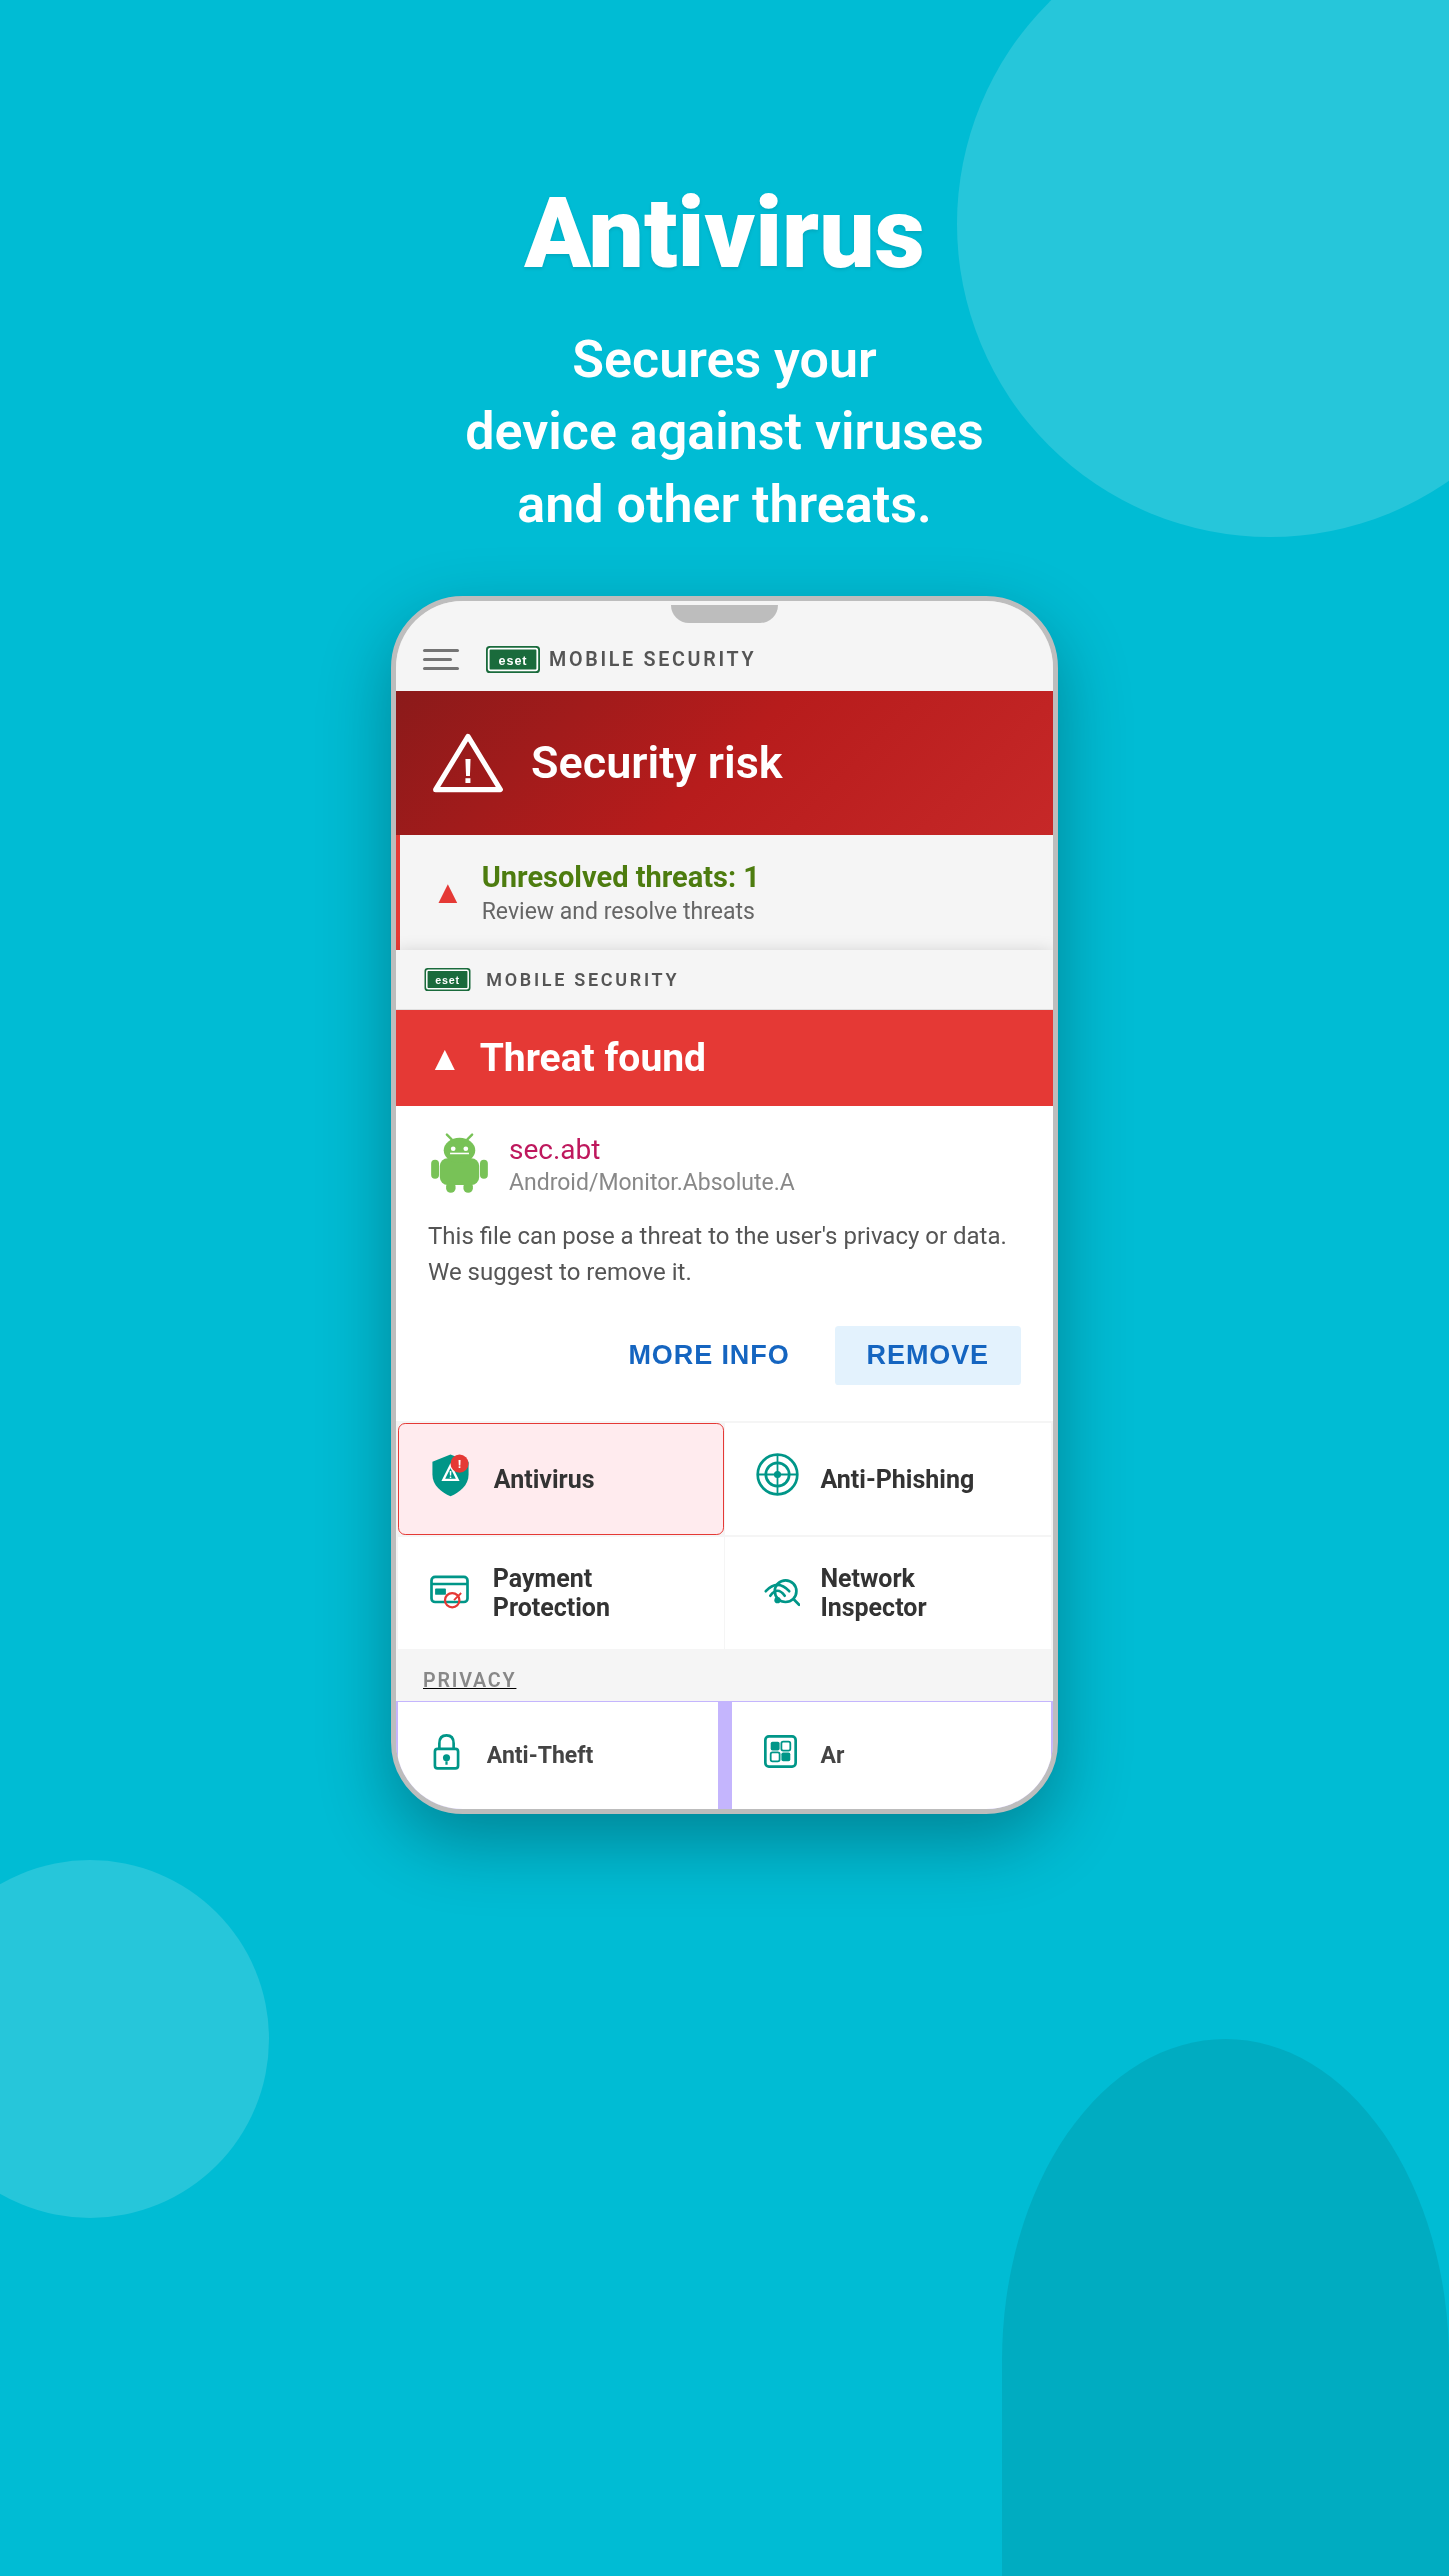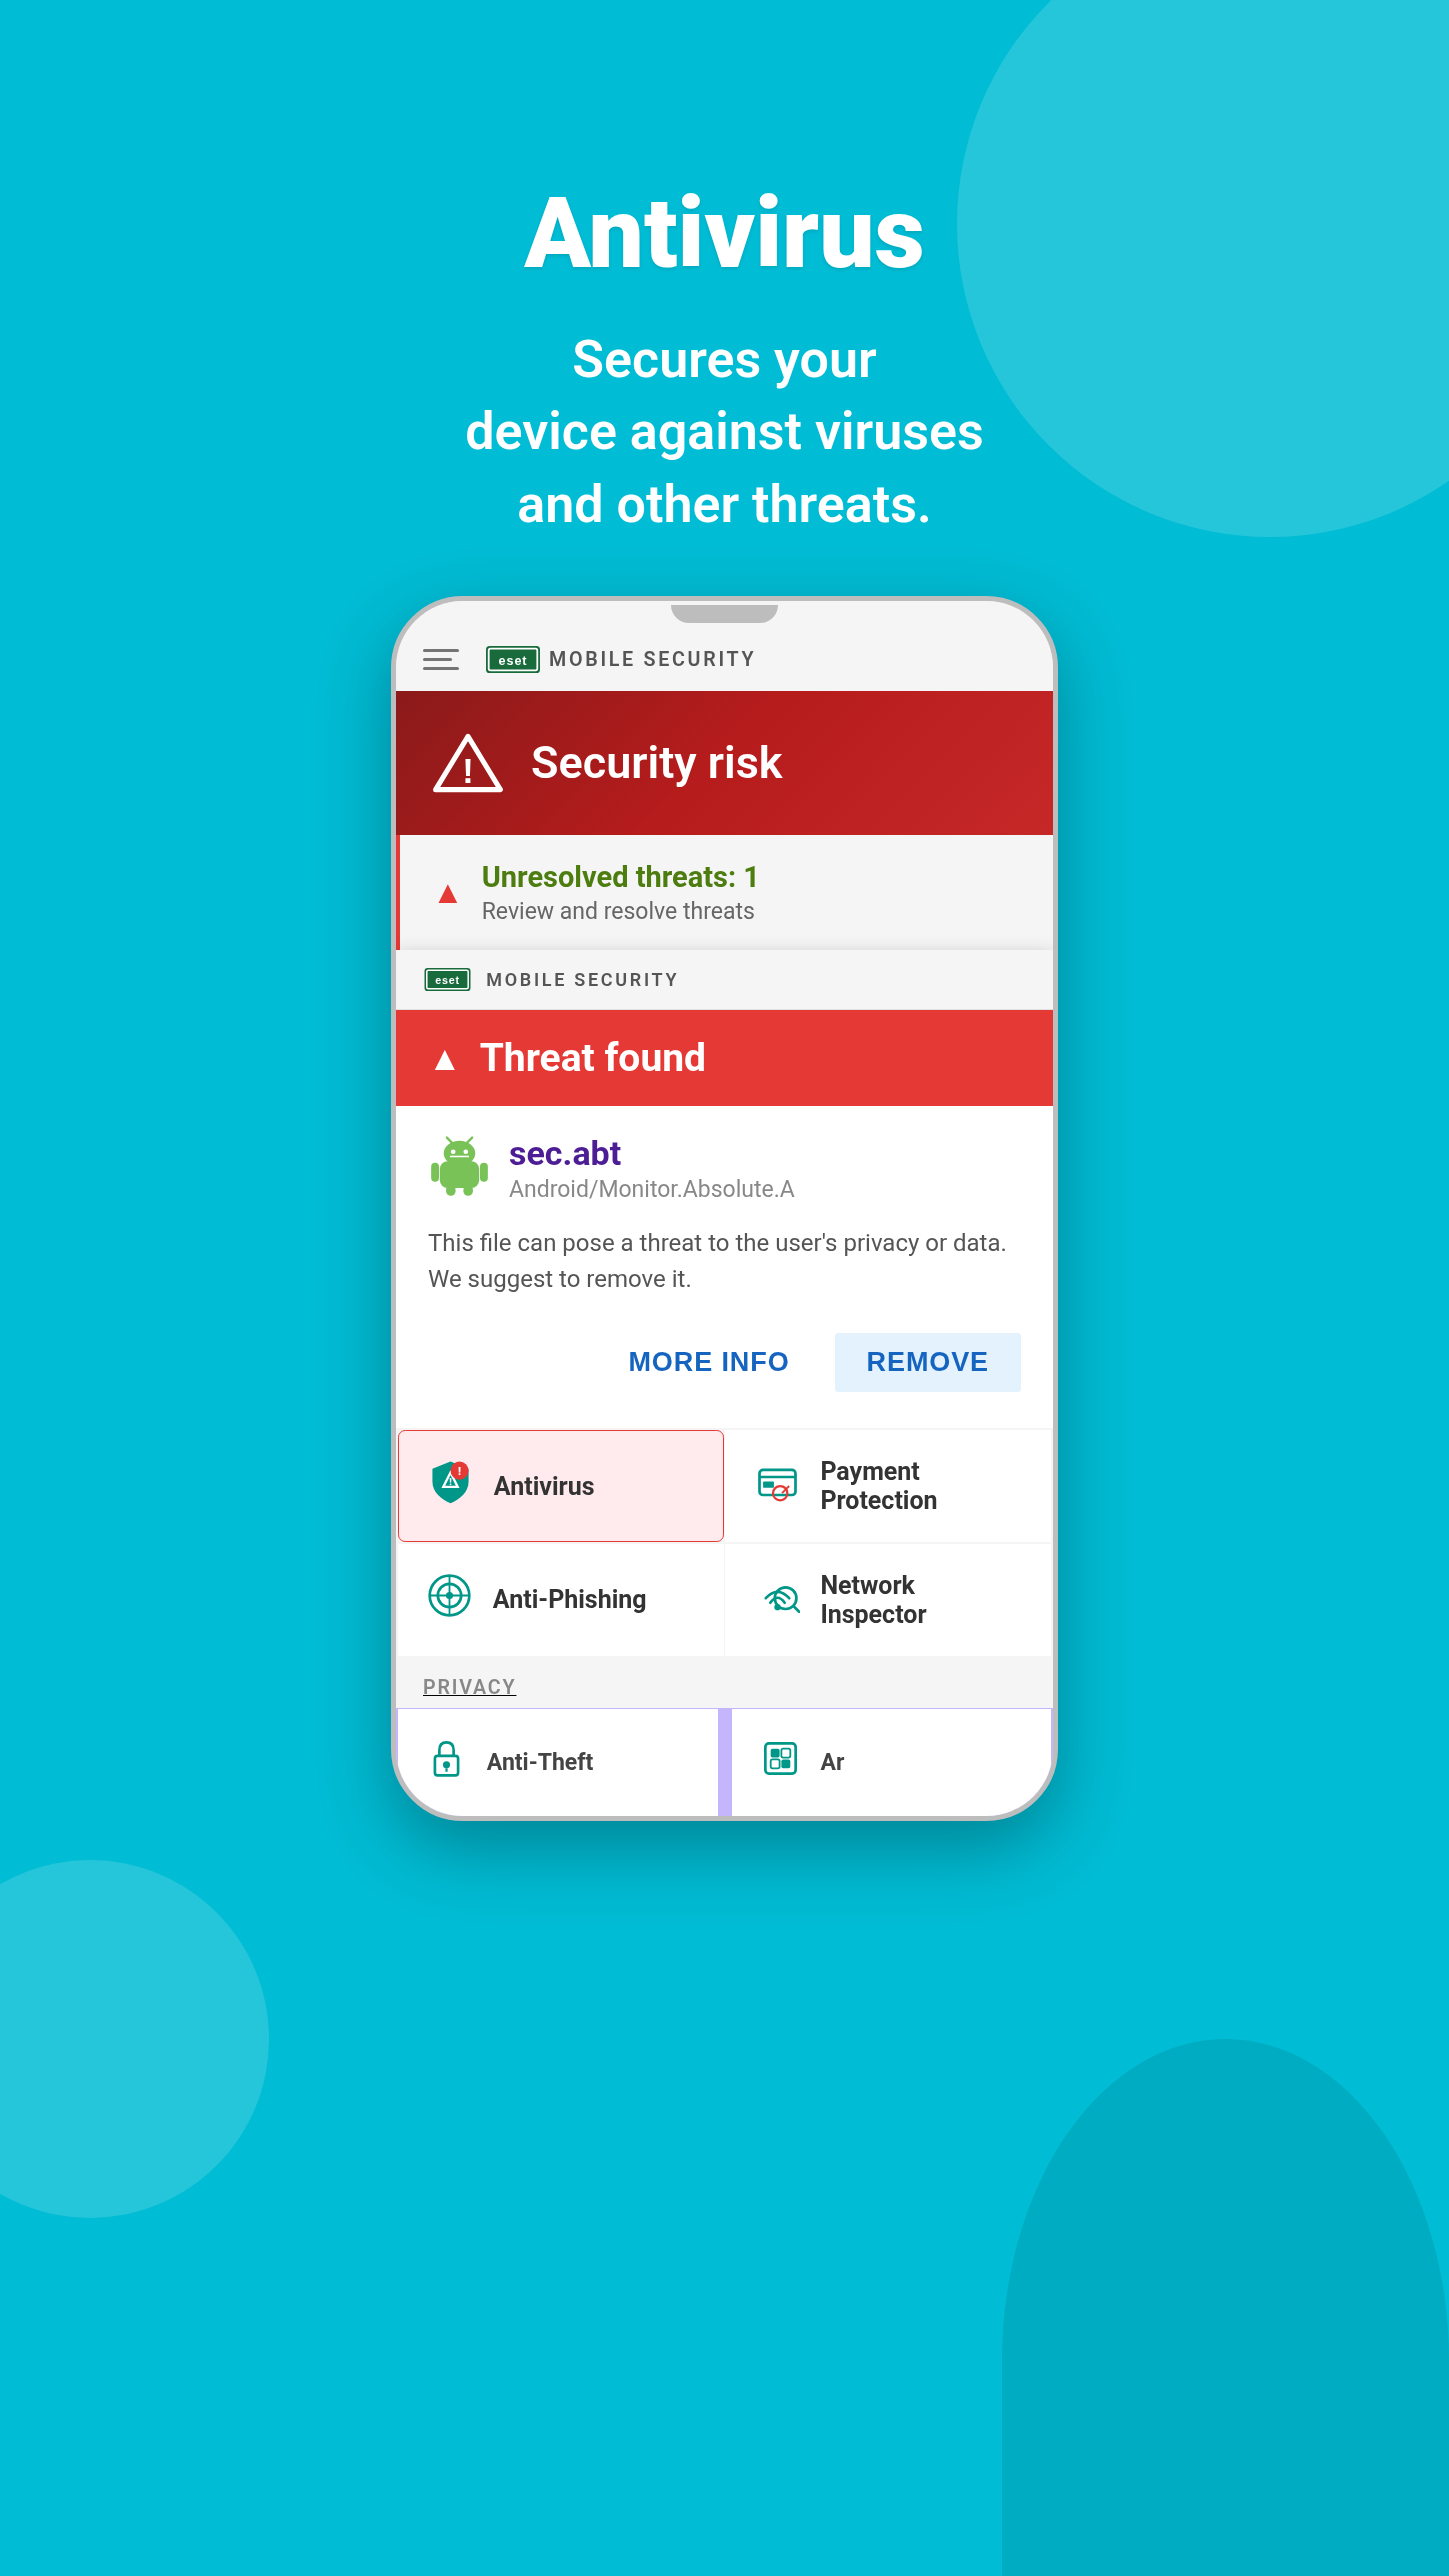--- a/index.html
+++ b/index.html
@@ -236,23 +236,23 @@
       width: 63px;
       height: 63px;
     }
 
     .threat-file-info {
       display: flex;
       flex-direction: column;
     }
 
     .threat-file-name {
-      font-size: 34px;
-      font-weight: 700;
-      color: #4c1d95;
+      font-size: 28px;
+      font-weight: 400;
+      color: #be185d;
     }
 
     .threat-file-type {
       font-size: 23px;
       color: #888;
       margin-top: 3.6px;
     }
 
     .threat-description {
       font-size: 24px;
@@ -518,41 +518,41 @@
             <circle cx="36" cy="14" r="10" fill="#e53935"></circle>
             <text x="36" y="19" text-anchor="middle" fill="white" font-size="12" font-weight="900">!</text>
           </svg>
         </span>
         <span class="feature-tile-label">Antivirus</span>
       </div>
 
       <div class="feature-tile">
         <span class="feature-tile-icon">
           <svg width="45" height="45" viewBox="0 0 50 50">
+            <circle cx="25" cy="25" r="22" fill="none" stroke="#009688" stroke-width="3"></circle>
+            <circle cx="25" cy="25" r="13" fill="none" stroke="#009688" stroke-width="3"></circle>
+            <circle cx="25" cy="25" r="4" fill="#009688"></circle>
+            <line x1="25" y1="3" x2="25" y2="47" stroke="#009688" stroke-width="2"></line>
+            <line x1="3" y1="25" x2="47" y2="25" stroke="#009688" stroke-width="2"></line>
+          </svg>
+        </span>
+        <span class="feature-tile-label">Anti-Phishing</span>
+      </div>
+
+      <div class="feature-tile">
+        <span class="feature-tile-icon">
+          <svg width="45" height="45" viewBox="0 0 50 50">
             <rect x="5" y="12" width="40" height="28" rx="4" fill="none" stroke="#009688" stroke-width="3"></rect>
             <line x1="5" y1="20" x2="45" y2="20" stroke="#009688" stroke-width="3"></line>
             <rect x="9" y="25" width="12" height="7" rx="1" fill="#009688"></rect>
             <path d="M30 38 L38 30" stroke="#e53935" stroke-width="2"></path>
             <circle cx="28" cy="38" r="8" fill="none" stroke="#e53935" stroke-width="2.5"></circle>
           </svg>
         </span>
         <span class="feature-tile-label">Payment Protection</span>
-      </div>
-
-      <div class="feature-tile">
-        <span class="feature-tile-icon">
-          <svg width="45" height="45" viewBox="0 0 50 50">
-            <circle cx="25" cy="25" r="22" fill="none" stroke="#009688" stroke-width="3"></circle>
-            <circle cx="25" cy="25" r="13" fill="none" stroke="#009688" stroke-width="3"></circle>
-            <circle cx="25" cy="25" r="4" fill="#009688"></circle>
-            <line x1="25" y1="3" x2="25" y2="47" stroke="#009688" stroke-width="2"></line>
-            <line x1="3" y1="25" x2="47" y2="25" stroke="#009688" stroke-width="2"></line>
-          </svg>
-        </span>
-        <span class="feature-tile-label">Anti-Phishing</span>
       </div>
 
       <div class="feature-tile">
         <span class="feature-tile-icon">
           <svg width="45" height="45" viewBox="0 0 50 50">
 
             <path d="M12 28 Q25 14 38 28" fill="none" stroke="#009688" stroke-width="3" stroke-linecap="round"></path>
             <path d="M17 33 Q25 22 33 33" fill="none" stroke="#009688" stroke-width="3" stroke-linecap="round"></path>
             <circle cx="25" cy="38" r="3.5" fill="#009688"></circle>
 

